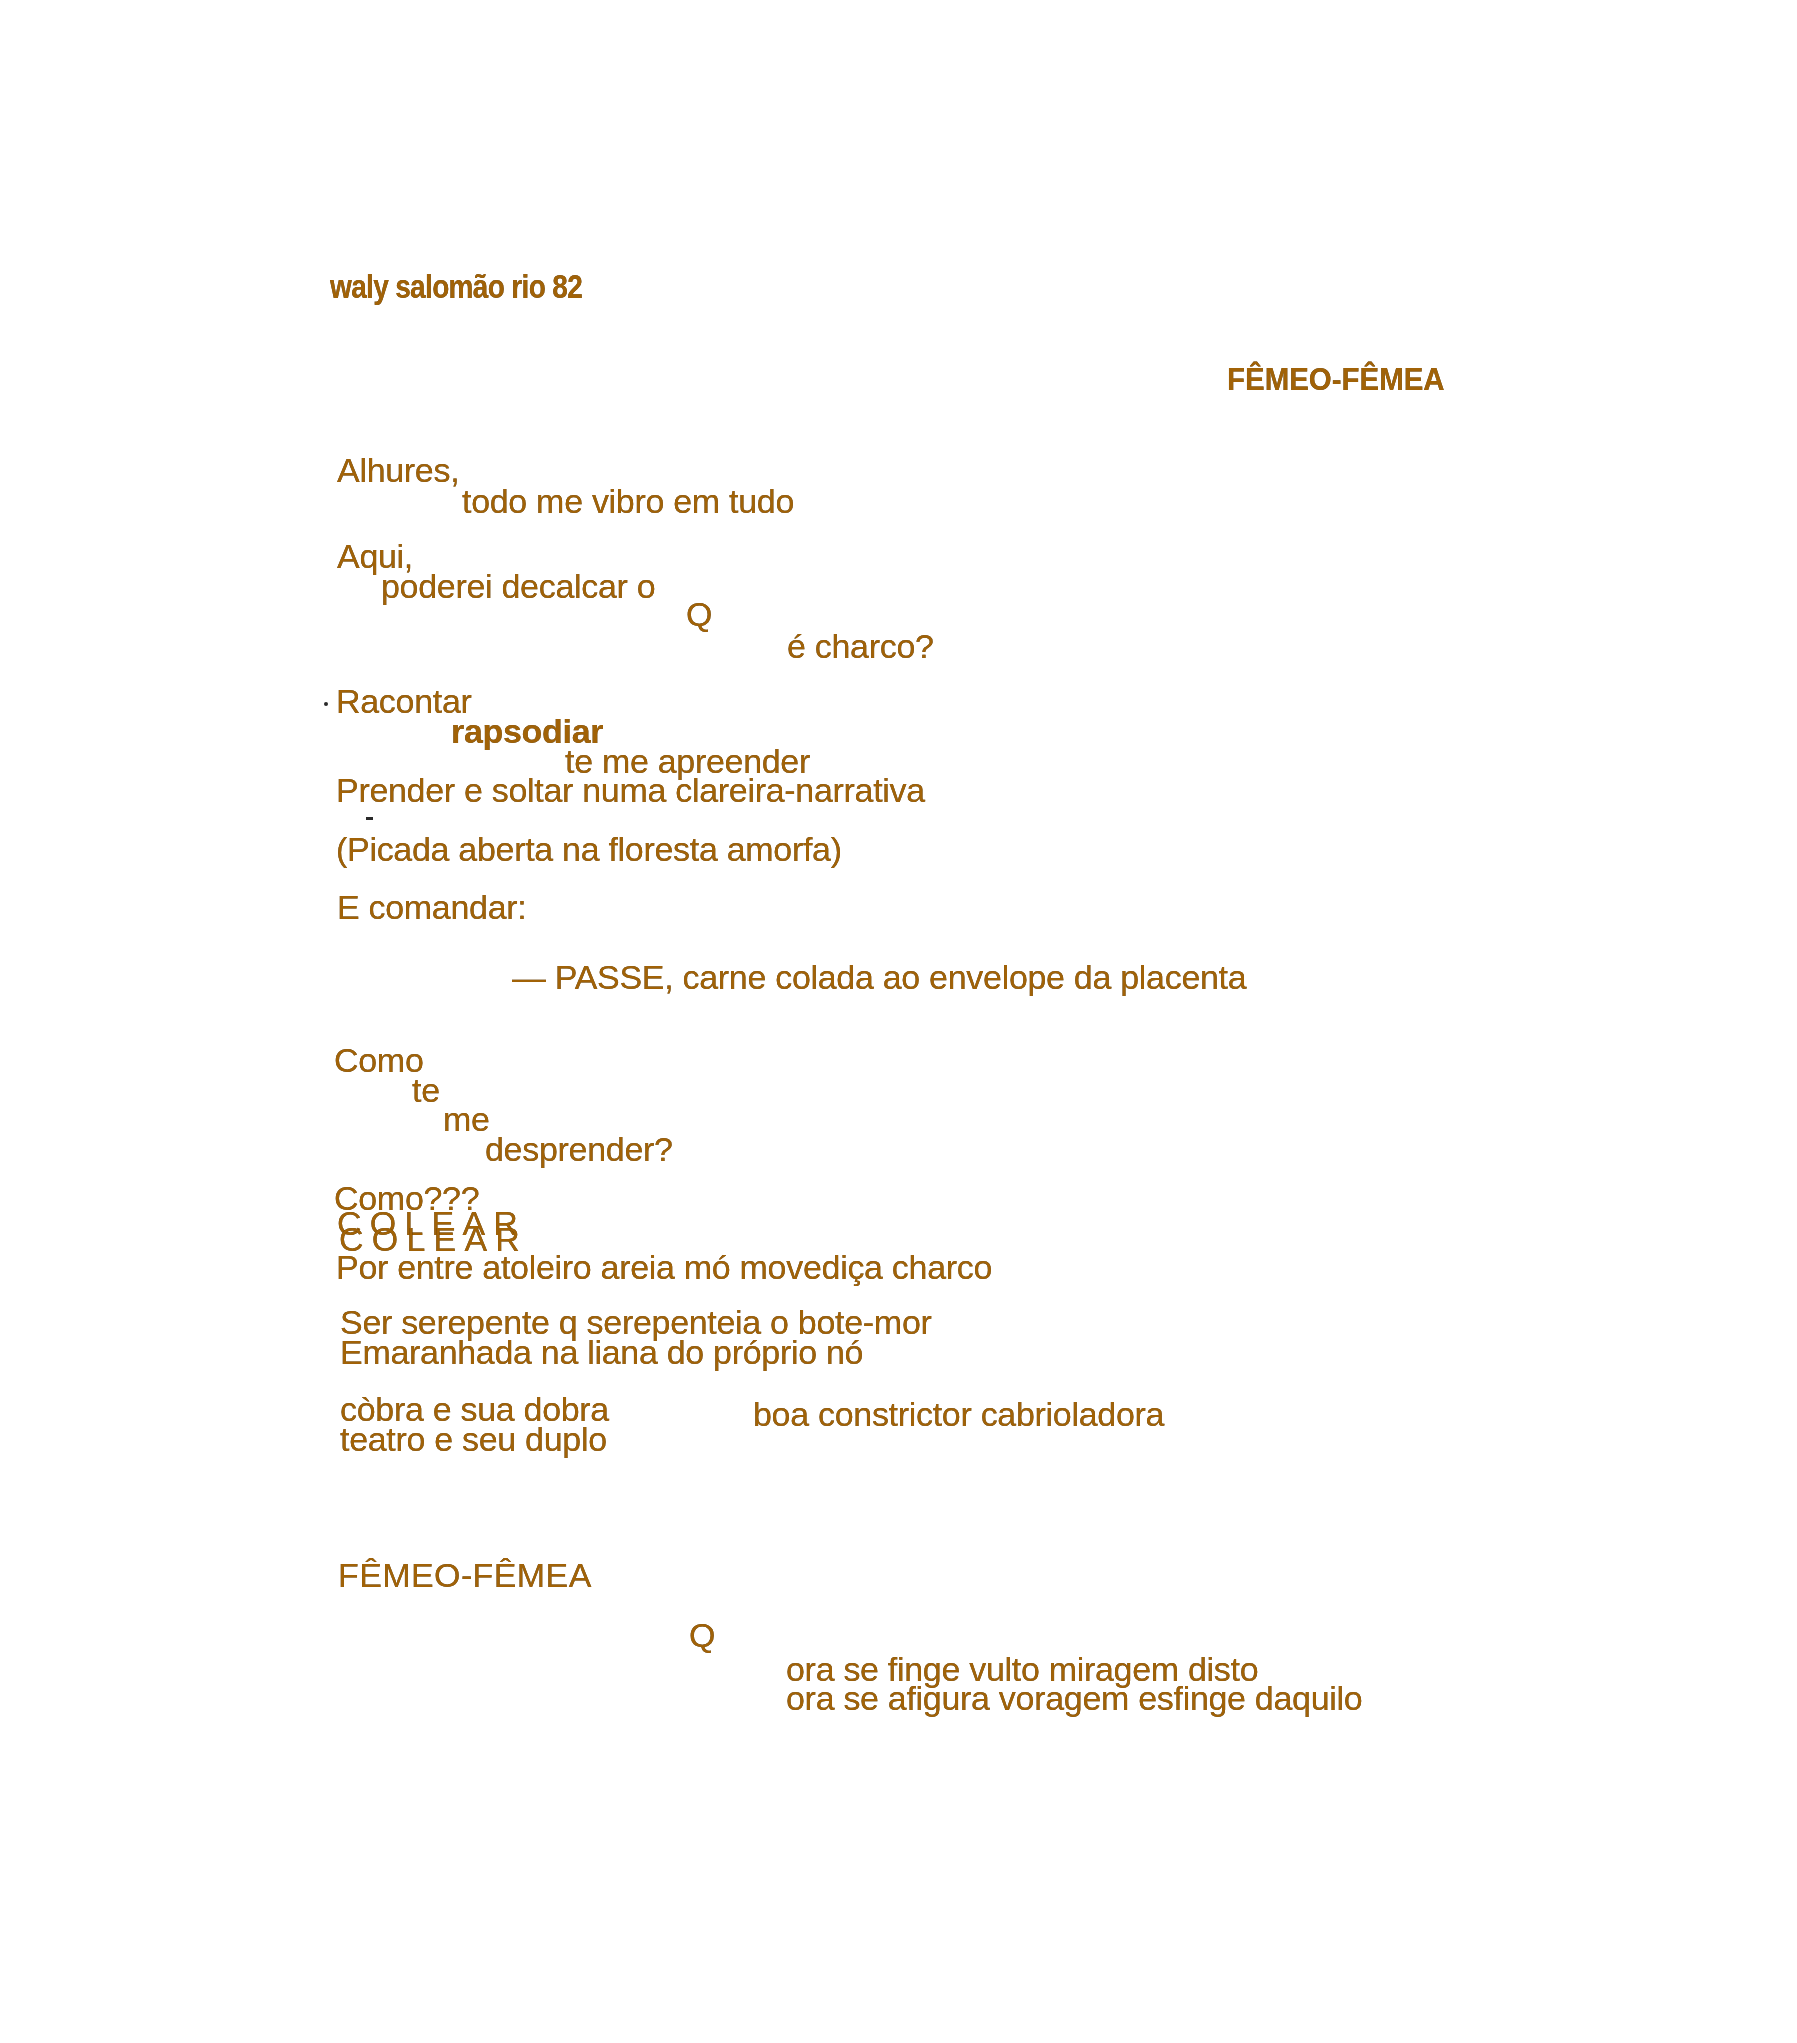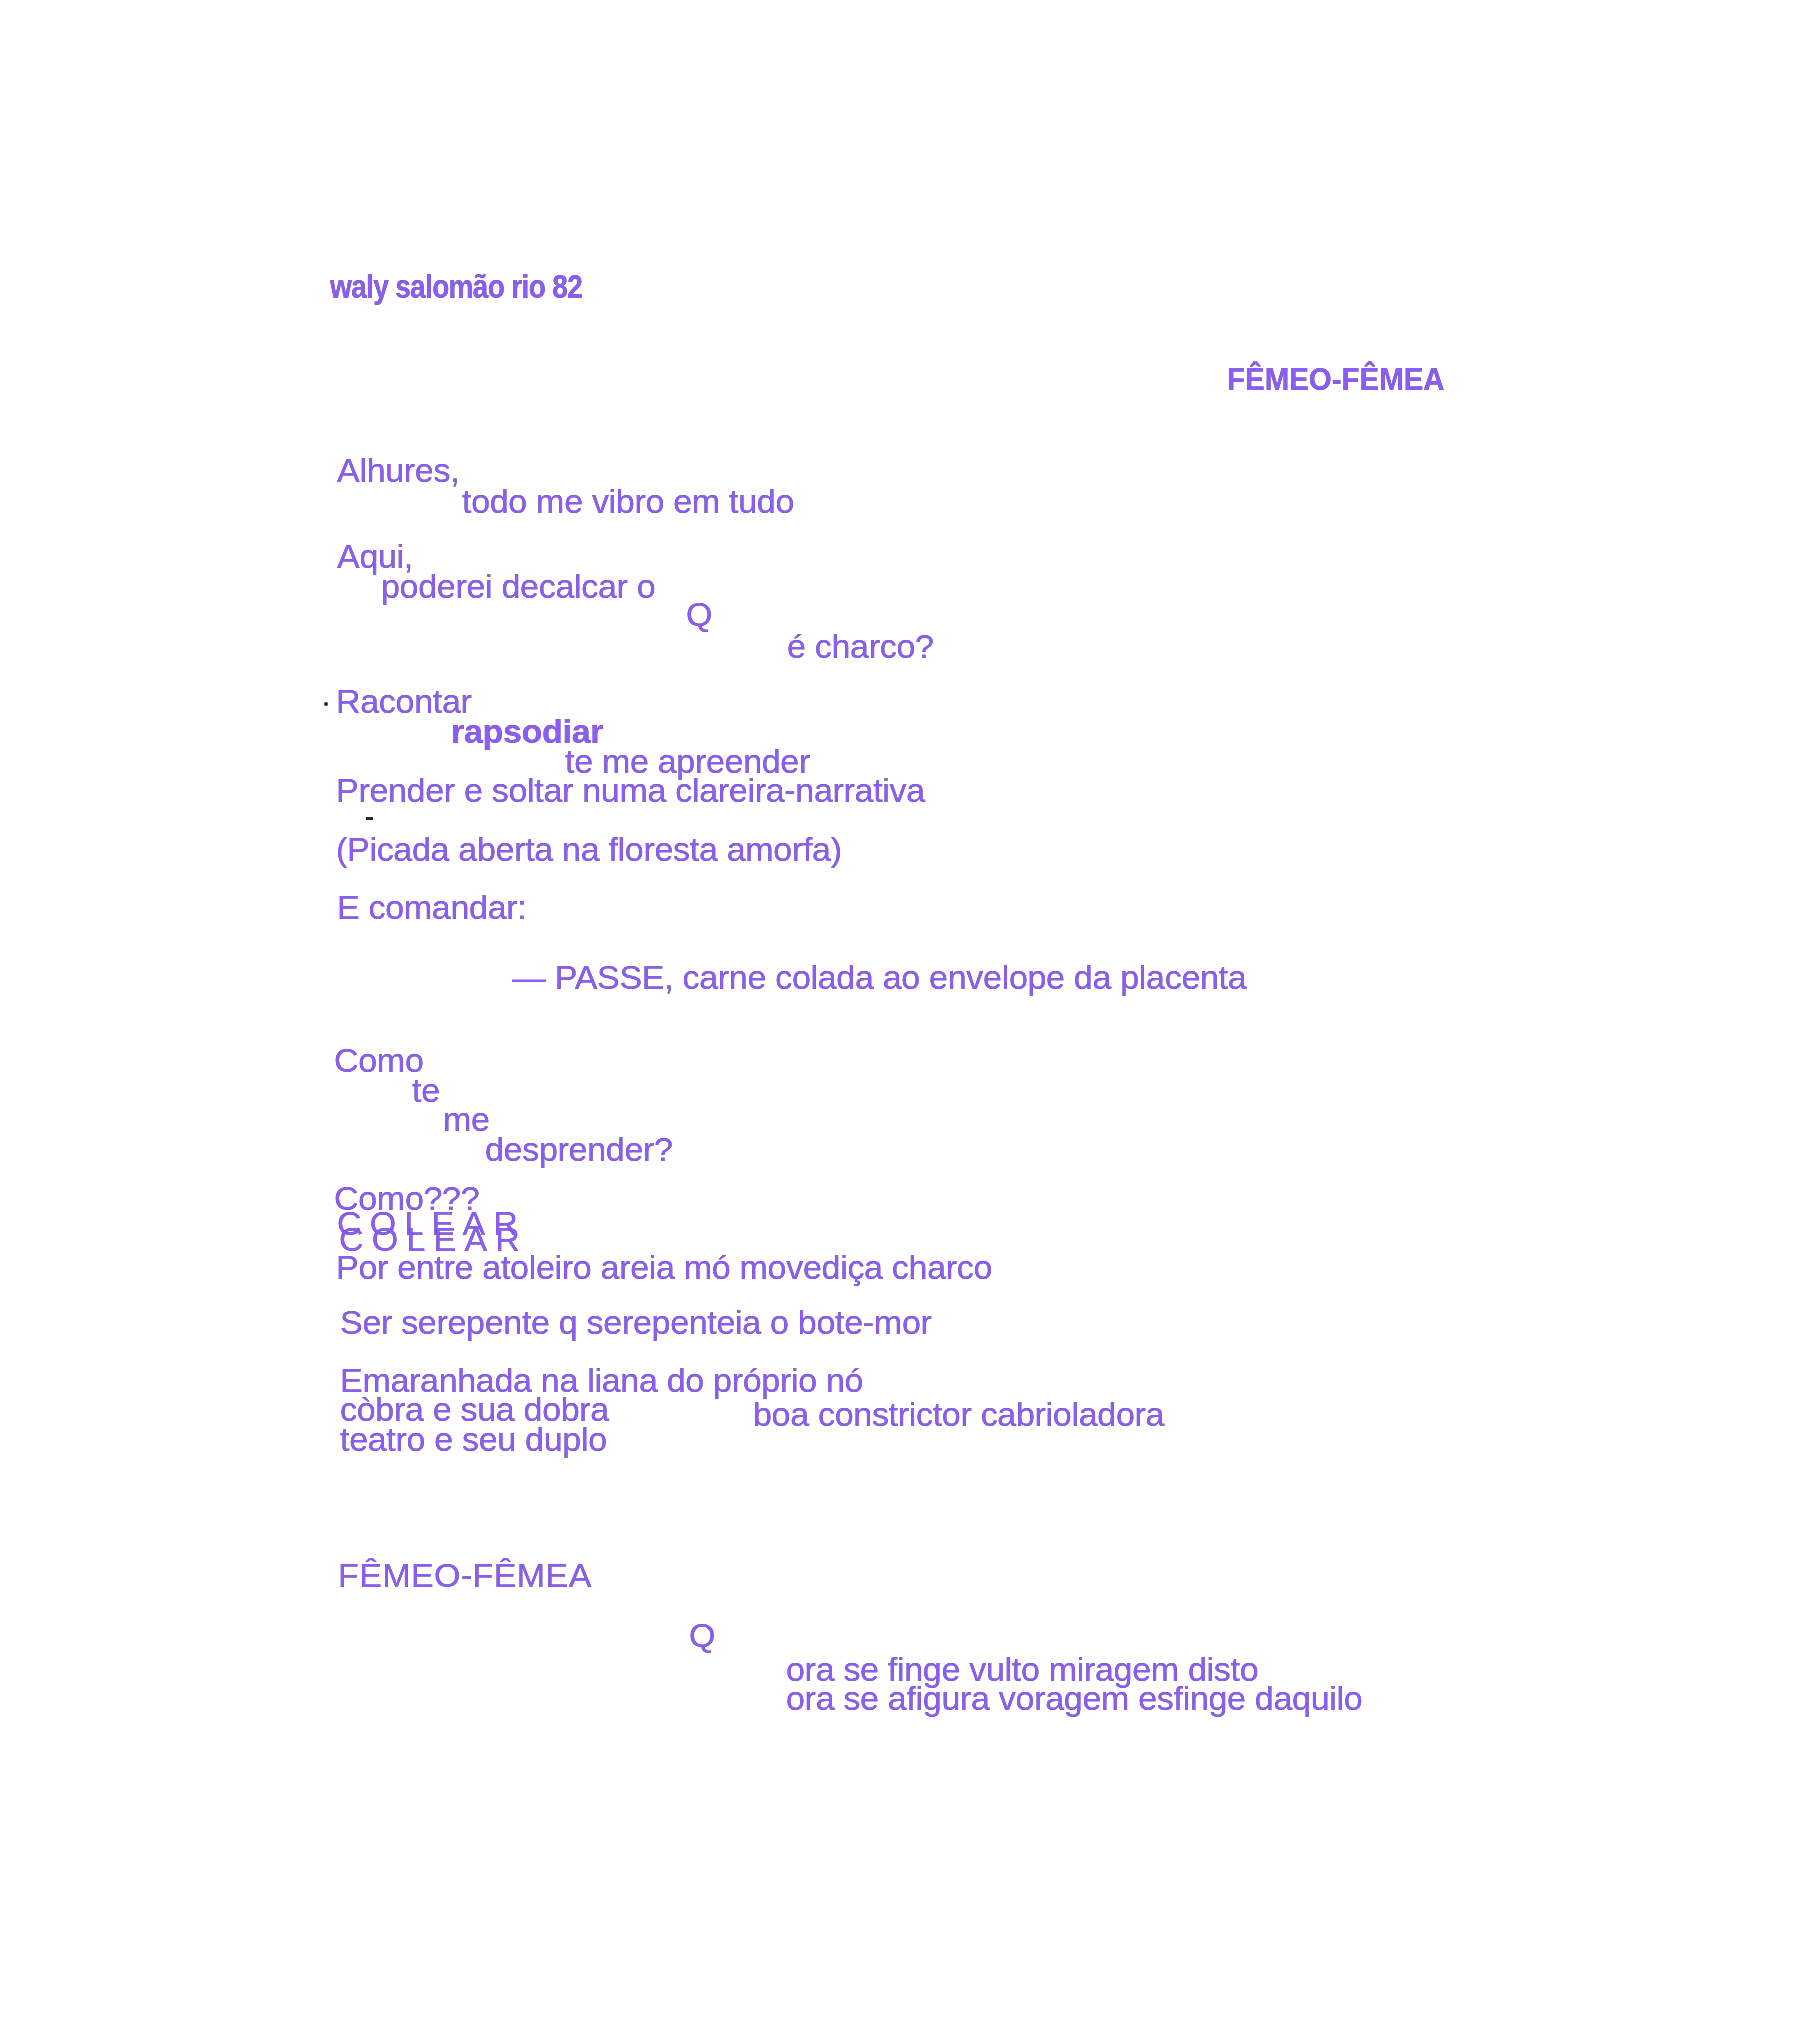--- a/index.html
+++ b/index.html
@@ -3,21 +3,21 @@
 <meta charset="utf-8">
 <style>
   html, body { margin: 0; padding: 0; background: #ffffff; }
   .page {
     position: relative;
     width: 1797px;
     height: 1725px;
     background: #ffffff;
     overflow: hidden;
     font-family: "Liberation Sans", sans-serif;
-    color: #8b5cf6;
+    color: #a16207;
   }
   .ln {
     position: absolute;
     white-space: pre;
     font-size: 34px;
     line-height: 26px;
     letter-spacing: -0.3px;
     text-shadow: 0 0 0.5px rgba(10,10,10,0.75);
   }
   .author {
@@ -81,21 +81,21 @@
   <div class="ln" style="left:412px; top:1077px;">te</div>
   <div class="ln" style="left:443px; top:1106px;">me</div>
   <div class="ln" style="left:485px; top:1136px;">desprender?</div>
 
   <div class="ln" style="left:334px; top:1185px;">Como???</div>
   <div class="ln colear" style="left:337px; top:1210px;">COLEAR</div>
   <div class="ln colear" style="left:339px; top:1226px;">COLEAR</div>
   <div class="ln" style="left:336px; top:1254px;">Por entre atoleiro areia mó movediça charco</div>
 
   <div class="ln" style="left:340px; top:1309px;">Ser serepente q serepenteia o bote-mor</div>
-  <div class="ln" style="left:340px; top:1339px;margin-top:28px;">Emaranhada na liana do próprio nó</div>
+  <div class="ln" style="left:340px; top:1339px;">Emaranhada na liana do próprio nó</div>
 
   <div class="ln" style="left:340px; top:1396px;">còbra e sua dobra</div>
   <div class="ln" style="left:340px; top:1426px;">teatro e seu duplo</div>
   <div class="ln" style="left:753px; top:1401px;">boa constrictor cabrioladora</div>
 
   <div class="ln subtitle" style="left:338px; top:1562px;">FÊMEO-FÊMEA</div>
 
   <div class="ln" style="left:689px; top:1622px;">Q</div>
   <div class="ln" style="left:786px; top:1656px;">ora se finge vulto miragem disto</div>
   <div class="ln" style="left:786px; top:1685px;">ora se afigura voragem esfinge daquilo</div>

